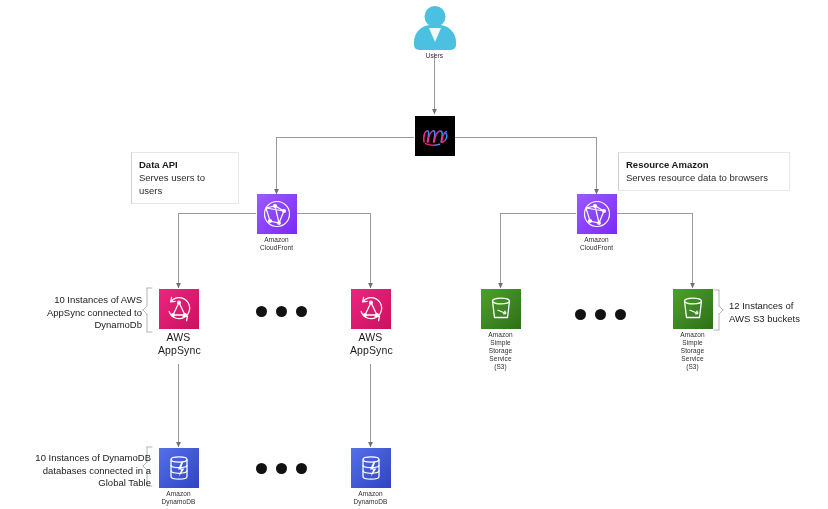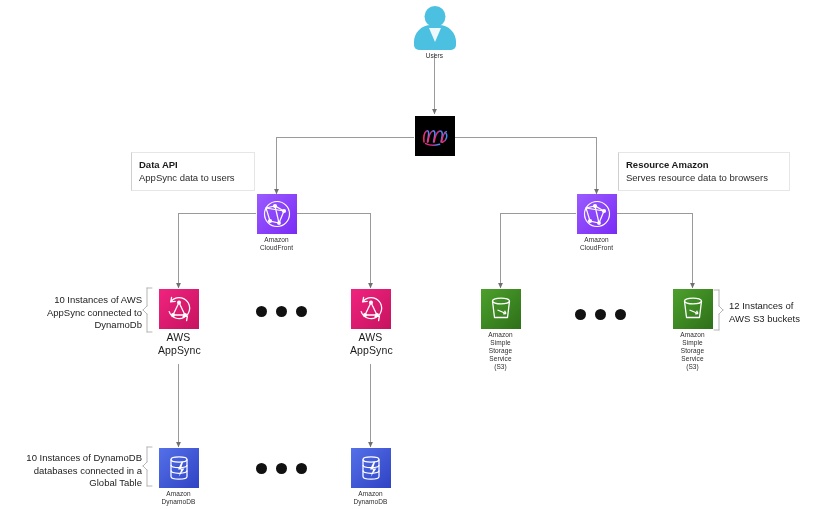--- a/index.html
+++ b/index.html
@@ -358,34 +358,34 @@
     <i></i>
       <i></i>
       <i></i>
   </div>
   <div class="dots" style="left:256px;top:463px;">
     <i></i>
       <i></i>
       <i></i>
   </div>
 
-  <div class="note" style="left:131px;top:152px;width:124px;">
+  <div class="note" style="left:131px;top:152px;width:108px;">
     <div class="title">Data API</div>
-    <div class="sub">AppSync data to users</div>
+    <div class="sub">Serves users to users</div>
   </div>
 
   <div class="note" style="left:618px;top:152px;width:172px;">
     <div class="title">Resource Amazon</div>
     <div class="sub">Serves resource data to browsers</div>
   </div>
 
   <div class="annot right-align" style="left:28px;top:294px;width:114px;">10 Instances of AWS
 AppSync connected to
 DynamoDb</div>
 
-  <div class="annot right-align" style="left:14px;top:452px;width:128px;">10 Instances of DynamoDB
+  <div class="annot right-align" style="left:23px;top:452px;width:128px;">10 Instances of DynamoDB
 databases connected in a
 Global Table</div>
 
   <div class="annot left-align" style="left:729px;top:300px;width:95px;">12 Instances of
 AWS S3 buckets</div>
 
 </div>
 
 </body></html>

